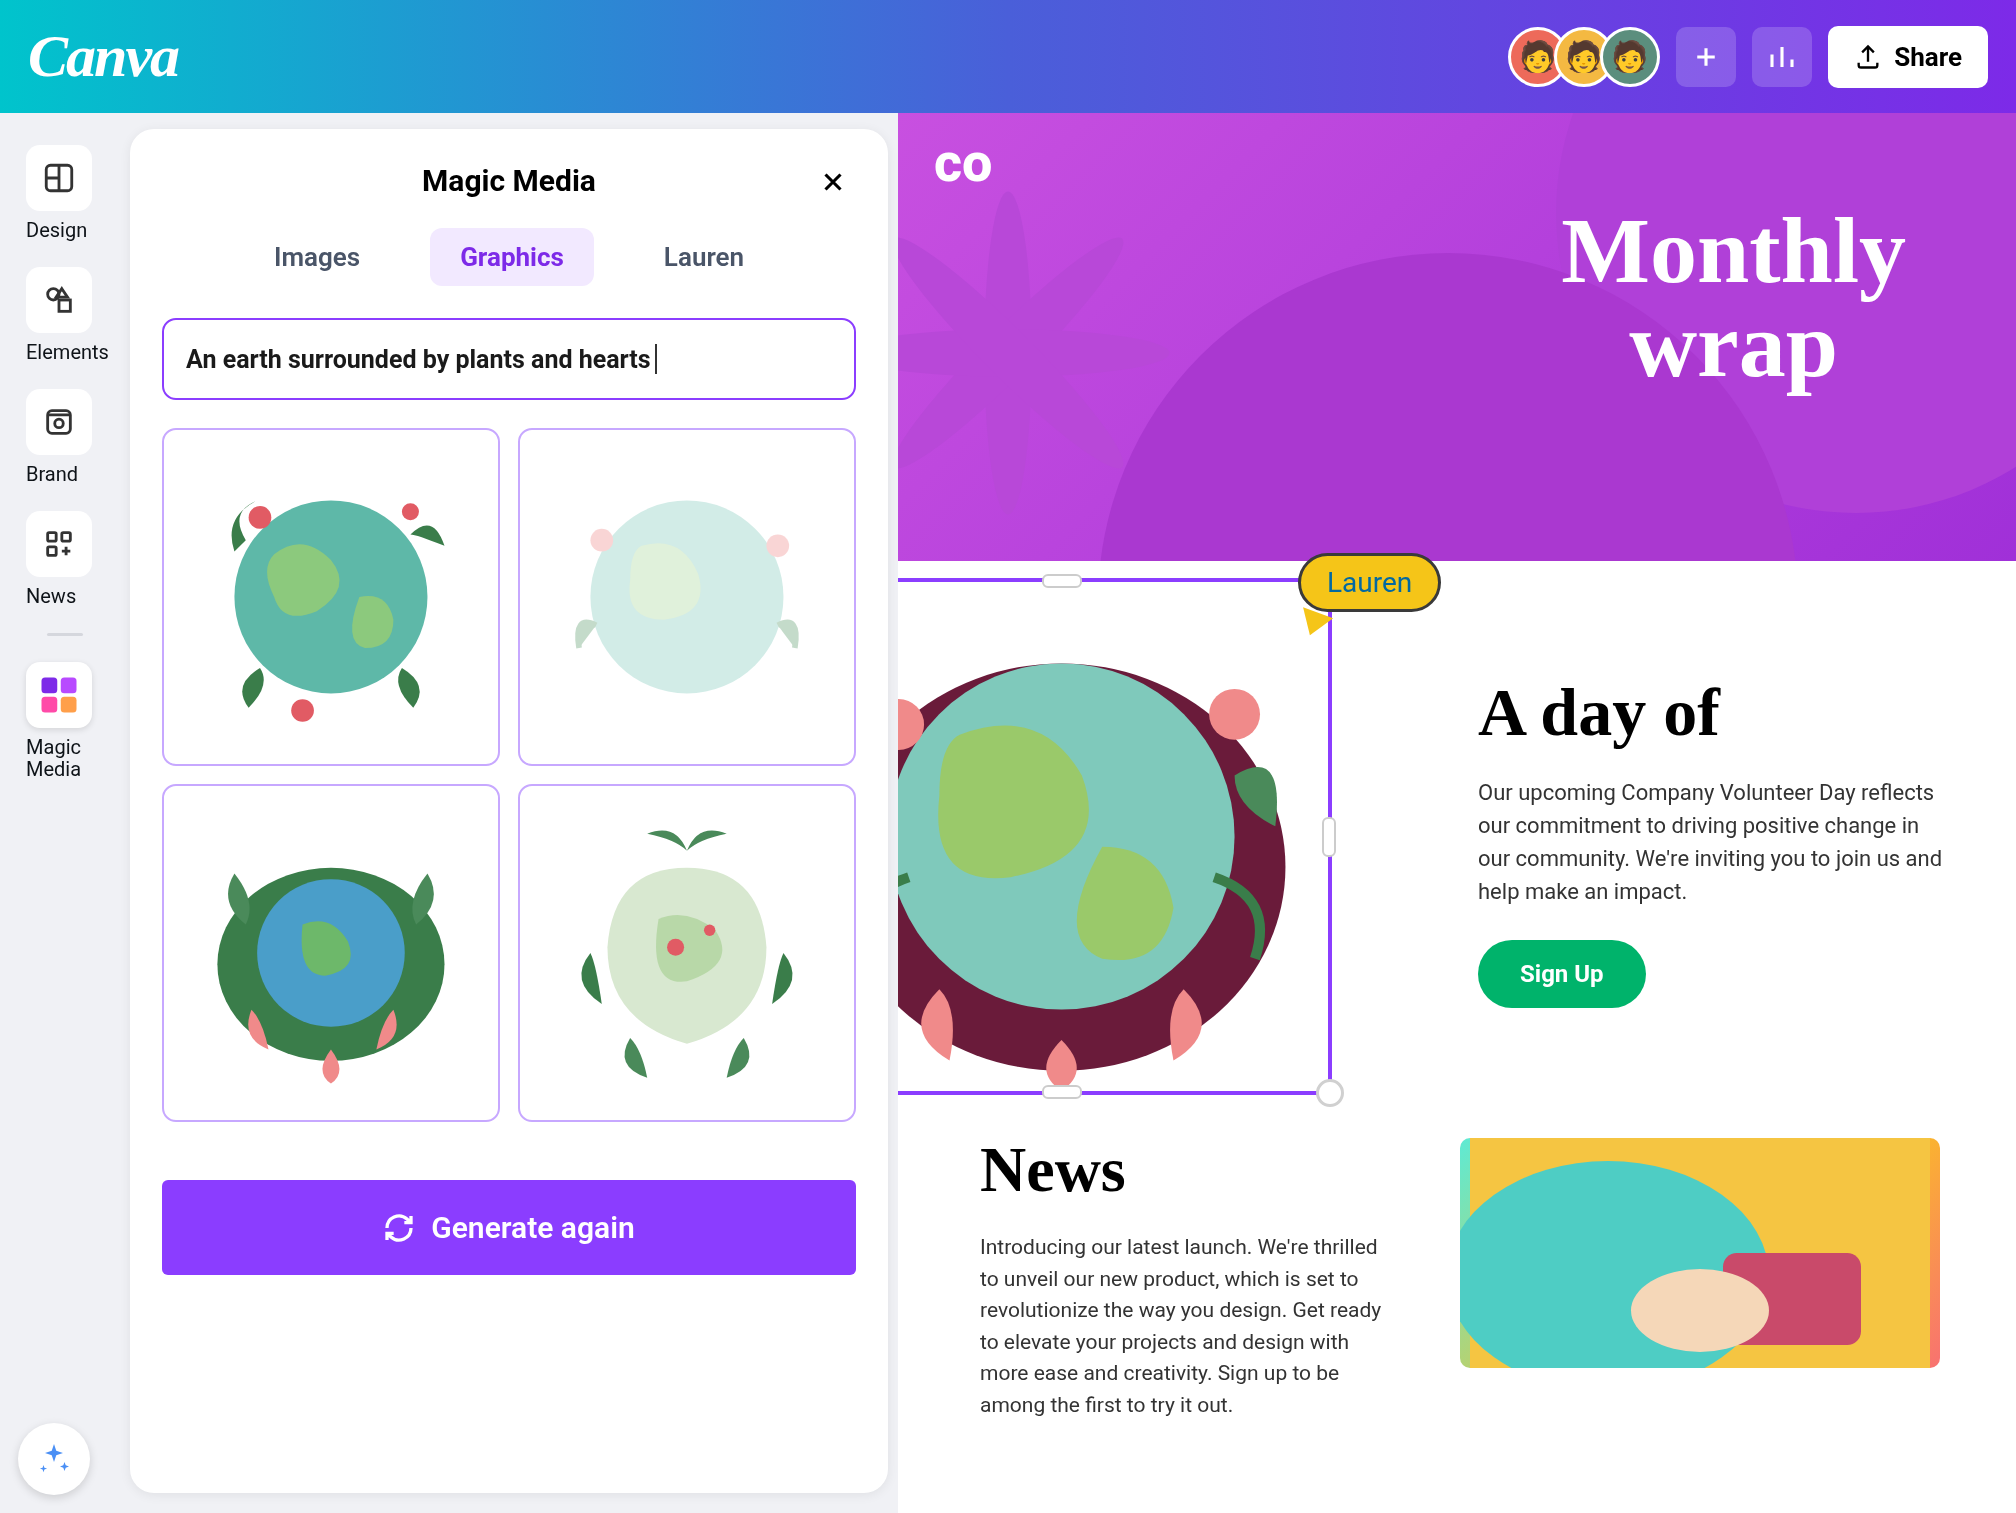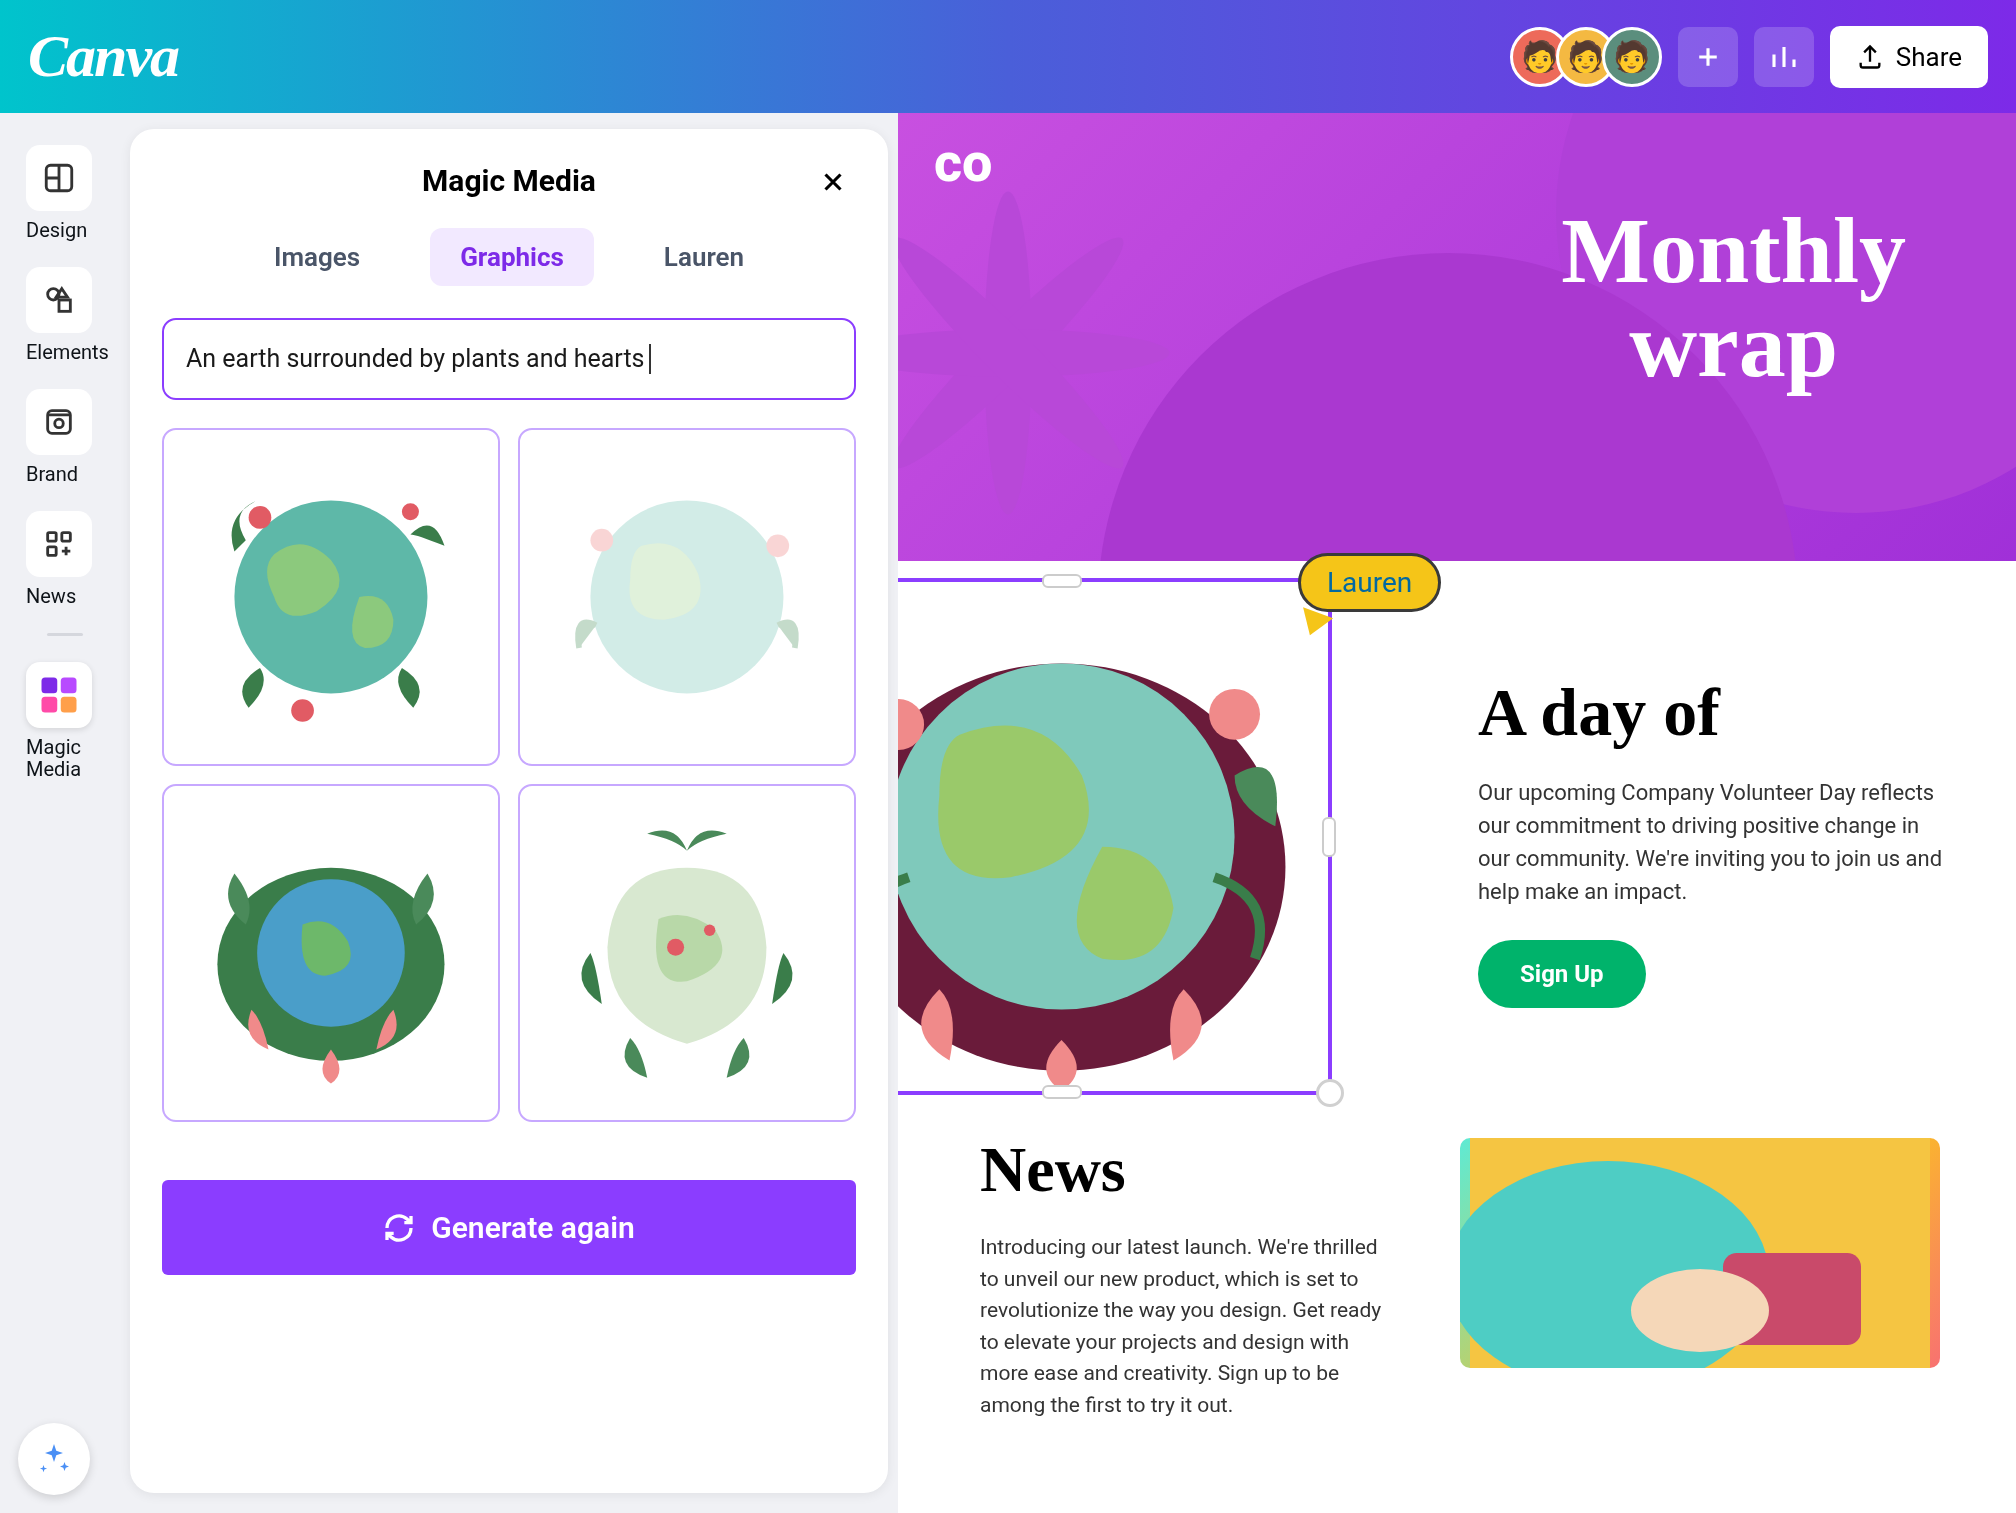--- a/index.html
+++ b/index.html
@@ -39,21 +39,21 @@
 .avatar:first-child { margin-left: 0; }
 .icon-btn {
   width: 60px; height: 60px; border-radius: 10px;
   background: rgba(255,255,255,0.18);
   display: flex; align-items: center; justify-content: center;
   cursor: pointer; color: #fff;
 }
 .share-btn {
   background: #fff; border-radius: 10px;
   padding: 16px 26px; display: flex; align-items: center; gap: 12px;
-  font-size: 26px; font-weight: 400; cursor: pointer;
+  font-size: 26px; font-weight: 700; cursor: pointer;
 }
 
 
 .main { display: flex; height: calc(1513px - 113px); }
 
 
 .rail {
   width: 130px; background: #f0f1f5;
   display: flex; flex-direction: column; align-items: center;
   padding-top: 24px; gap: 10px;
@@ -103,21 +103,21 @@
   padding: 8px 0 4px;
 }
 .tab {
   font-size: 26px; color: #4a5568; padding: 14px 30px;
   border-radius: 12px; cursor: pointer; font-weight: 600;
 }
 .tab.active { background: #f2e9ff; color: #7d2ae8; font-weight: 700; }
 .prompt-box {
   margin: 28px 32px 0; border: 2px solid #8b3dff; border-radius: 14px;
   padding: 24px 22px; font-size: 25px; color: #1a1a1a;
-  display: flex; align-items: flex-start;
+  display: flex; align-items: center; font-weight: bold;
 }
 .prompt-cursor {
   display:inline-block; width:2px; height:30px; background:#333; margin-left:4px;
 }
 .grid {
   margin: 28px 32px 0;
   display: grid; grid-template-columns: 1fr 1fr; gap: 18px;
 }
 .tile {
   aspect-ratio: 1/1; border-radius: 14px;

